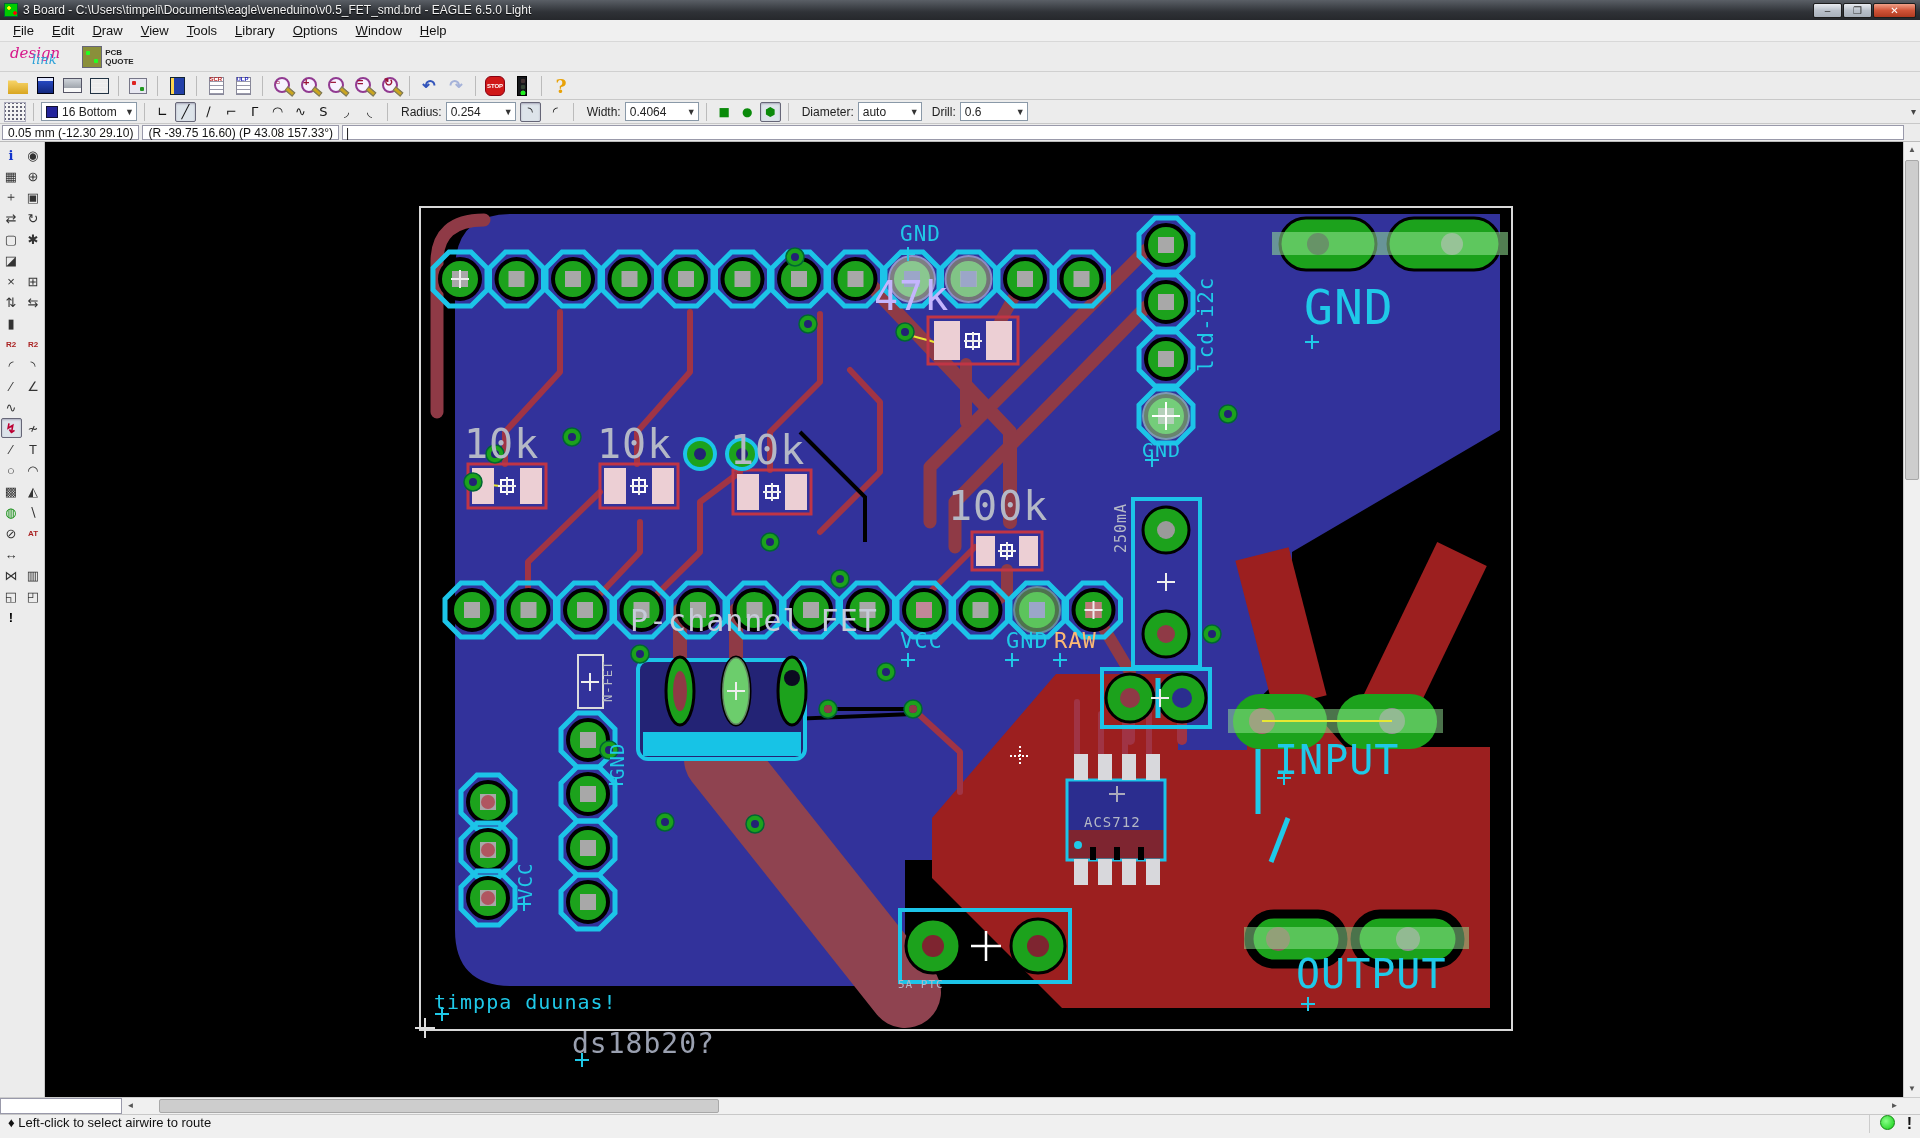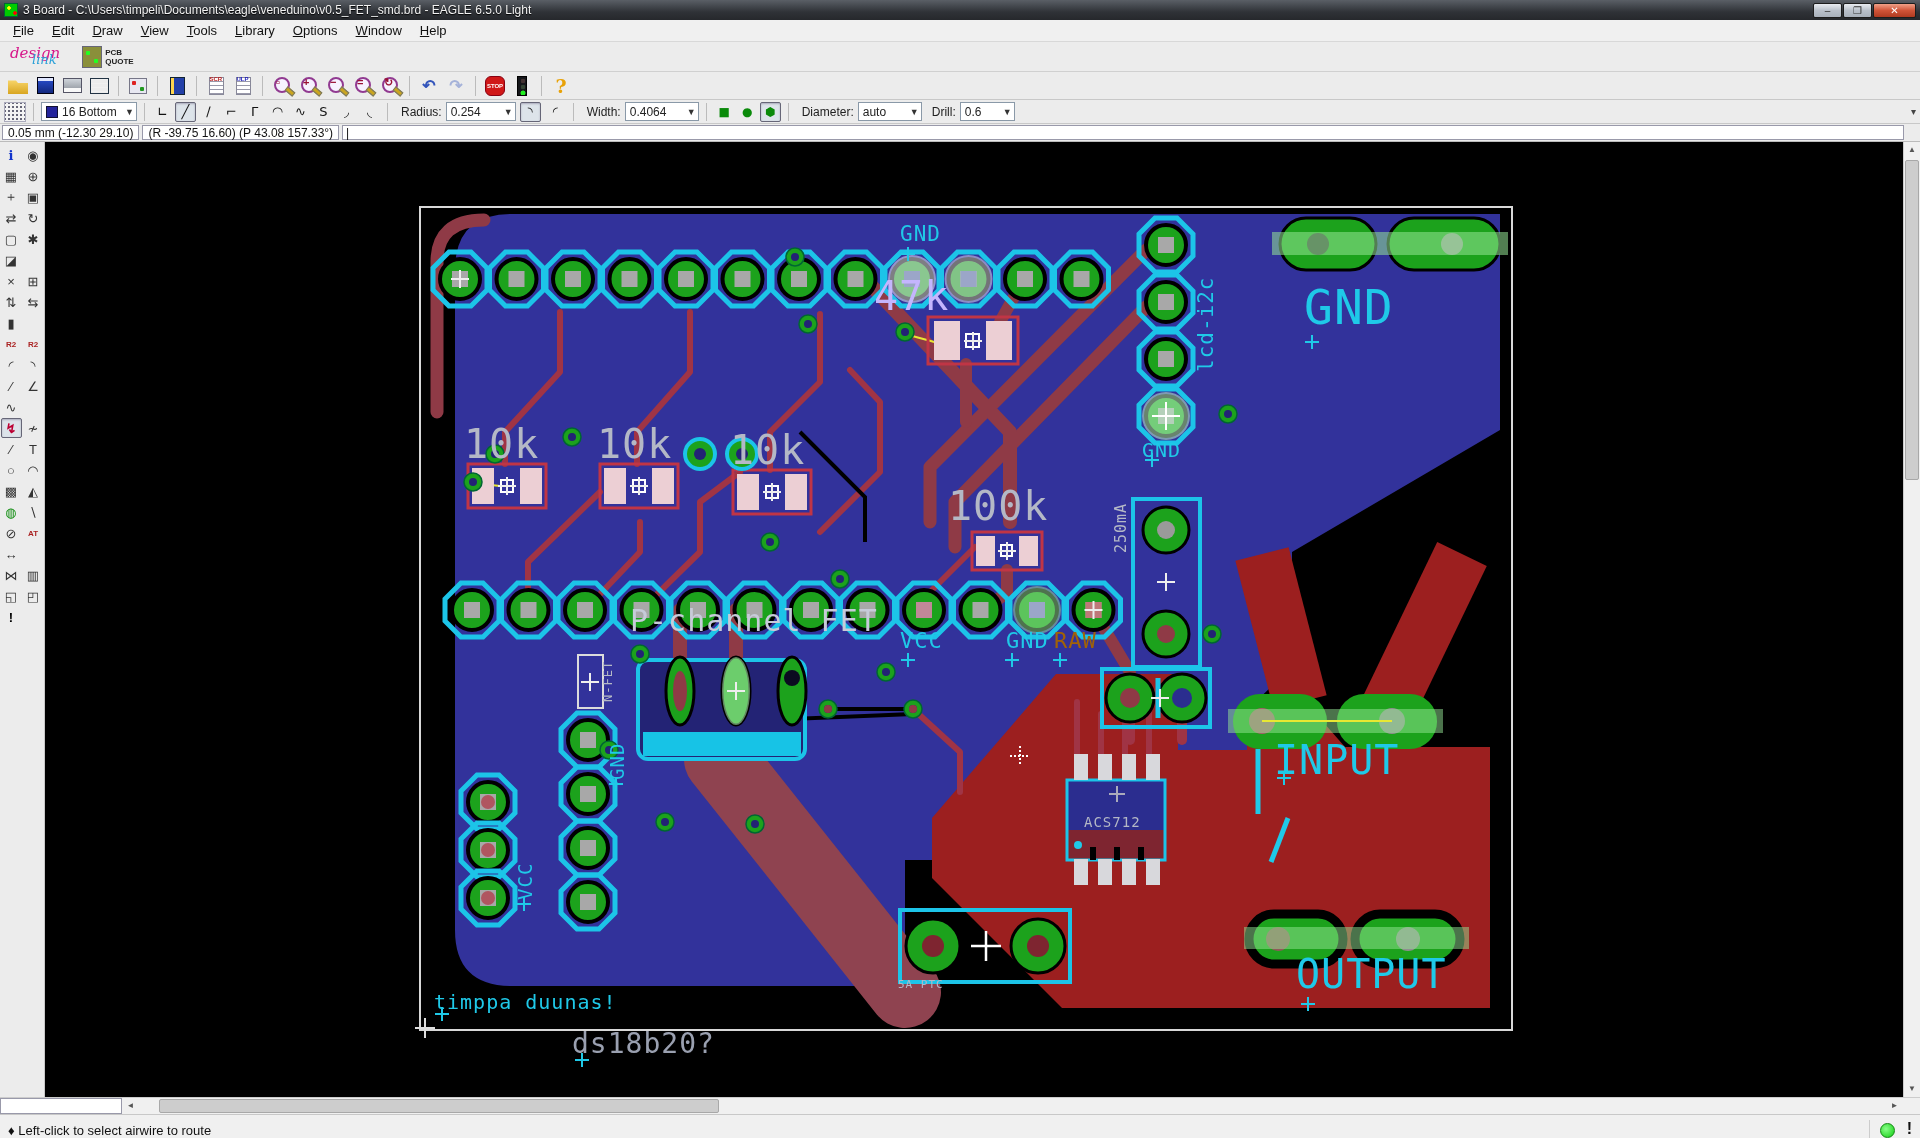--- a/index.html
+++ b/index.html
@@ -90,21 +90,21 @@
   
   .blabel{position:absolute;font-family:"DejaVu Sans Mono",monospace;white-space:pre;letter-spacing:1px;line-height:1;pointer-events:none;}
   .blabel.rot{transform:rotate(-90deg);transform-origin:0 0;}
   
   .hrow{height:17px;display:flex;background:#f0f0f0;border-top:1px solid #ccc;}
   .hcorner{width:122px;background:#fff;border:1px solid #99a;margin:0;}
   .harrow{width:17px;text-align:center;font-size:8px;color:#555;line-height:16px;}
   .htrack{flex:1;position:relative;}
   .hthumb{position:absolute;top:1px;height:14px;left:20px;width:560px;background:#cdcdcd;border:1px solid #a8a8a8;border-radius:2px;}
   .hcorner2{width:17px;background:#f0f0f0;}
-  .statusbar{height:24px;background:#f0f0f0;border-top:1px solid #c8c8c8;display:flex;align-items:flex-end;padding:0 8px;font-size:13px;color:#111;}
+  .statusbar{height:24px;background:#f0f0f0;border-top:1px solid #c8c8c8;display:flex;align-items:flex-start;padding:0 8px;font-size:13px;color:#111;}
   .sspacer{flex:1;}
   .ssep{width:1px;height:18px;background:#ccc;margin:0 10px;}
   .sgreen{width:15px;height:15px;border-radius:50%;background:radial-gradient(circle at 5px 5px,#8f8,#1c1);border:1px solid #181;}
   .sbang{font-weight:bold;font-size:16px;margin-left:12px;}
 </style>
 </head>
 <body>
 
 <div class="titlebar">
   <div class="appicon"></div>
@@ -253,21 +253,21 @@
       <div class="shapebtn">●</div>
       <div class="shapebtn pressed">⬢</div>
     </span>
   <div class="psep"></div>
   <span class="plabel">Diameter:</span>
   <div class="combo" style="width:64px;">
     <span>auto</span>
     <span class="caret" style="margin-left:auto">▼</span>
   </div>
   <span class="plabel">Drill:</span>
-  <div class="combo" style="width:55px;">
+  <div class="combo" style="width:68px;">
     <span>0.6</span>
     <span class="caret" style="margin-left:auto">▼</span>
   </div>
   <span class="overflow">▾</span>
 </div>
 
 <div class="coordbar">
   <div class="coordbox">0.05 mm (-12.30 29.10)</div>
   <div class="coordbox">(R -39.75 16.60) (P 43.08 157.33°)</div>
   <div class="cmdline">
@@ -653,21 +653,21 @@
         <div class="blabel" style="left: 1097px; top: 298px; font-size: 20px; color: rgb(31, 201, 232);">GND</div>
         <div class="blabel" style="left: 1259px; top: 141px; font-size: 48px; color: rgb(31, 201, 232);">GND</div>
         <div class="blabel" style="left: 419px; top: 282px; font-size: 40px; color: rgb(180, 184, 198);">10k</div>
         <div class="blabel" style="left: 552px; top: 282px; font-size: 40px; color: rgb(180, 184, 198);">10k</div>
         <div class="blabel" style="left: 685px; top: 288px; font-size: 40px; color: rgb(180, 184, 198);">10k</div>
         <div class="blabel" style="left: 903px; top: 344px; font-size: 40px; color: rgb(180, 184, 198);">100k</div>
         <div class="blabel rot" style="left: 1069px; top: 411px; font-size: 15px; color: rgb(180, 184, 198);">250mA</div>
         <div class="blabel" style="left: 585px; top: 464px; font-size: 30px; color: rgb(199, 203, 217);">P-channel FET</div>
         <div class="blabel" style="left: 855px; top: 488px; font-size: 22px; color: rgb(31, 201, 232);">VCC</div>
         <div class="blabel" style="left: 961px; top: 488px; font-size: 22px; color: rgb(31, 201, 232);">GND</div>
-        <div class="blabel" style="left: 1009px; top: 488px; font-size: 22px; color: #a16207;">RAW</div>
+        <div class="blabel" style="left: 1009px; top: 488px; font-size: 22px; color: #fdba74;">RAW</div>
         <div class="blabel rot" style="left: 557px; top: 560px; font-size: 12px; color: rgb(180, 184, 198);">N-FET</div>
         <div class="blabel rot" style="left: 563px; top: 638px; font-size: 19px; color: rgb(31, 201, 232);">GND</div>
         <div class="blabel rot" style="left: 471px; top: 758px; font-size: 19px; color: rgb(31, 201, 232);">VCC</div>
         <div class="blabel" style="left: 1229px; top: 598px; font-size: 40px; color: rgb(31, 201, 232);">INPUT</div>
         <div class="blabel" style="left: 1039px; top: 673px; font-size: 14px; color: rgb(180, 184, 198);">ACS712</div>
         <div class="blabel" style="left: 853px; top: 837px; font-size: 11px; color: rgb(180, 184, 198);">5A PTC</div>
         <div class="blabel" style="left: 1251px; top: 812px; font-size: 40px; color: rgb(31, 201, 232);">OUTPUT</div>
         <div class="blabel" style="left: 389px; top: 850px; font-size: 20px; color: rgb(31, 201, 232);">timppa duunas!</div>
         <div class="blabel" style="left: 527px; top: 888px; font-size: 28px; color: rgb(154, 160, 176);">ds18b20?</div>
       </div>

